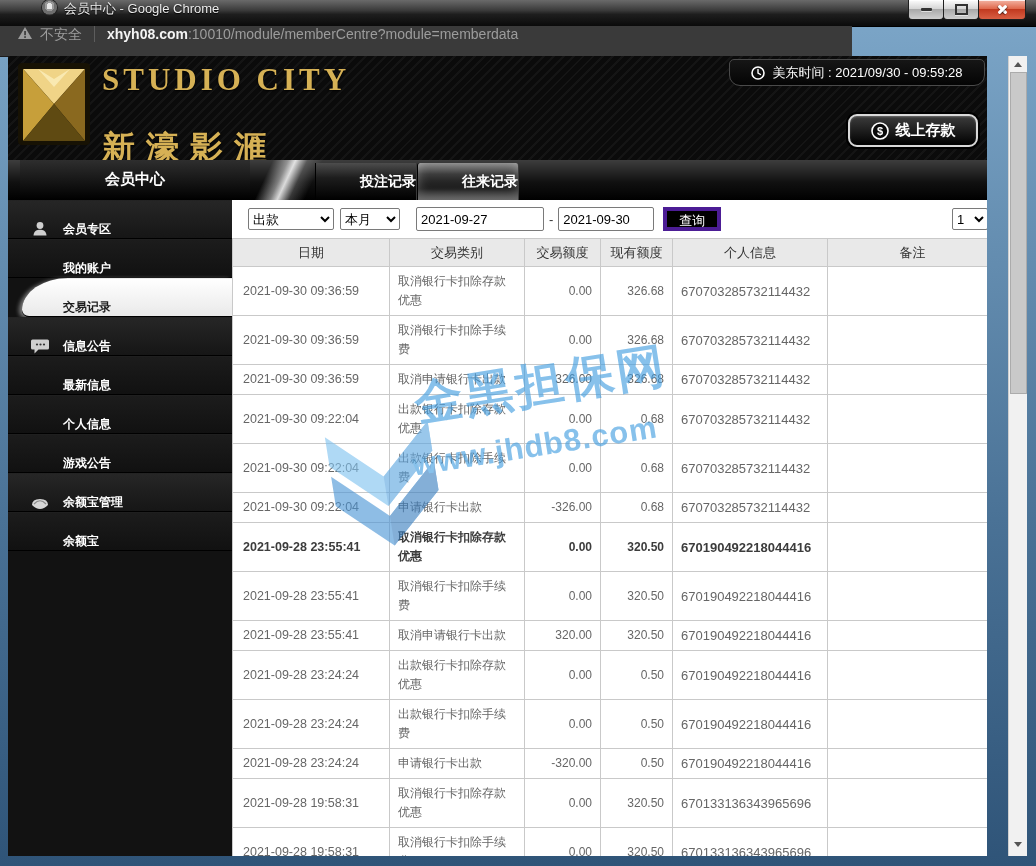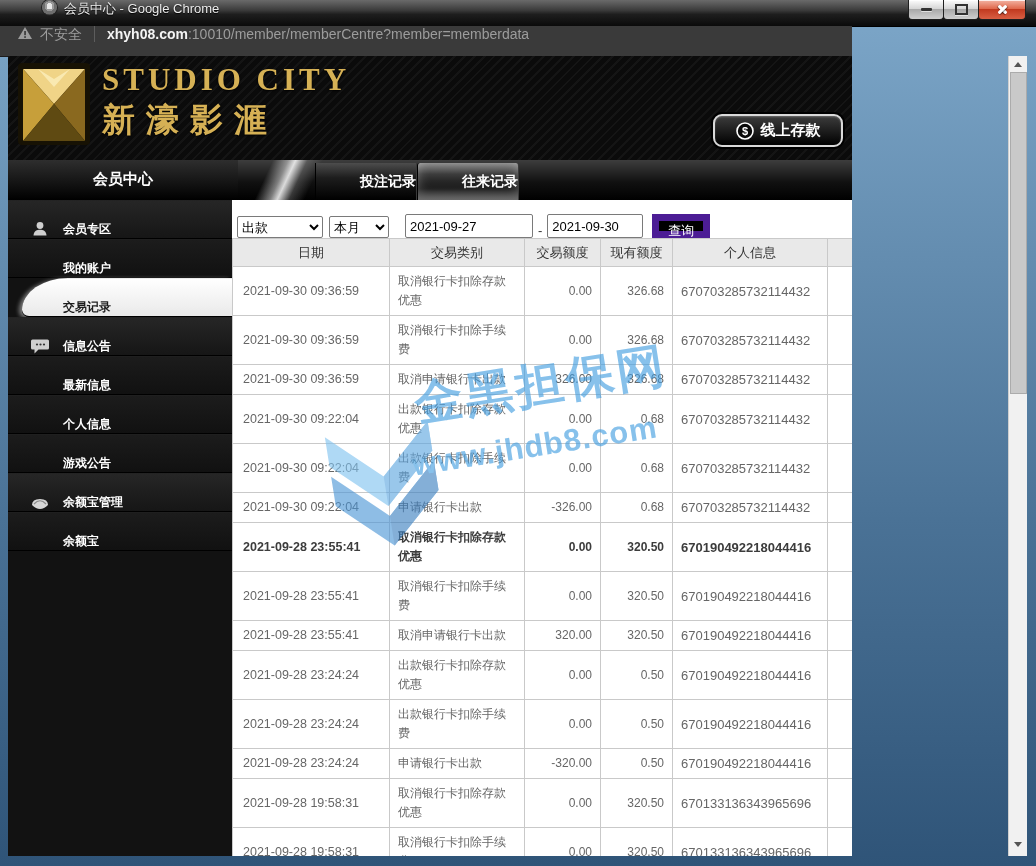--- a/index.html
+++ b/index.html
@@ -30,39 +30,39 @@
 
   
   .addrbar{position:absolute;left:0;top:26px;width:852px;height:30px;background:#3a3a3a;
     border-bottom:1px solid #1c1c1c;display:flex;align-items:flex-start;font-size:14px;color:#9c9c9c;}
   .warn-icon{margin-left:17px;margin-right:7px;display:flex;}
   .addr-sep{width:1px;height:16px;background:#5d5d5d;margin:0 12px;}
   .addr-host{color:#f4f4f4;font-weight:bold;}
   .addr-path{color:#9c9c9c;}
 
   
-  .page{position:absolute;left:8px;top:56px;width:844px;height:800px;background:#000;overflow:hidden;}
+  .page{position:absolute;left:8px;top:56px;width:979px;height:800px;background:#000;overflow:hidden;}
 
   .site-header{position:relative;height:104px;background:#0b0b0b;
     background-image:repeating-linear-gradient(135deg,rgba(255,255,255,.04) 0 2px,transparent 2px 7px);}
   .logo{position:absolute;left:10px;top:5px;display:flex;align-items:flex-start;}
   .logo-text{margin-left:12px;}
   .logo-en{font-family:"Liberation Serif",serif;color:#d6b155;font-size:31px;font-weight:bold;letter-spacing:4px;line-height:38px;text-shadow:0 1px 2px #000;}
-  .logo-cn{color:#d6b155;font-size:33px;font-weight:bold;letter-spacing:11px;line-height:42px;text-shadow:0 1px 2px #000;}
+  .logo-cn{color:#d6b155;font-size:33px;font-weight:bold;letter-spacing:11px;line-height:42px;text-shadow:0 1px 2px #000;margin-top:28px;}
   .time-pill{position:absolute;right:2px;top:3px;width:254px;height:25px;
     border:1px solid #4a4a4a;border-radius:5px 5px 11px 11px;background:linear-gradient(#161616,#040404);
     display:flex;align-items:center;justify-content:center;color:#fff;font-size:13px;gap:7px;}
   .deposit-btn{position:absolute;right:9px;top:58px;width:126px;height:29px;cursor:pointer;
     border:2px solid #d9d9d9;border-radius:9px;box-shadow:0 0 0 2px #000,inset 0 1px 2px rgba(255,255,255,.25);
     background:linear-gradient(#3c3c3c,#000);color:#fff;font-size:15px;font-weight:bold;
     display:flex;align-items:center;justify-content:center;gap:7px;}
 
   
   .navbar{position:relative;height:40px;background:linear-gradient(180deg,#3d3d3d 0%,#111 55%,#000 100%);}
-  .nav-title{position:absolute;left:0;top:0;width:230px;height:40px;line-height:38px;text-align:center;
+  .nav-title{position:absolute;left:12px;top:0;width:230px;height:40px;line-height:38px;text-align:center;
     color:#fff;font-size:15px;font-weight:bold;background:linear-gradient(180deg,#2e2e2e,#000);}
   .nav-swoosh{position:absolute;left:228px;top:0;width:90px;height:40px;
     background:linear-gradient(115deg,transparent 34%,rgba(220,220,220,.55) 48%,rgba(255,255,255,.85) 55%,rgba(150,150,150,.35) 66%,transparent 80%);}
   .tabs{position:absolute;left:307px;top:3px;display:flex;height:37px;}
   .tab{width:100px;text-align:right;line-height:37px;color:#fff;font-size:14px;font-weight:bold;cursor:pointer;
     background:linear-gradient(#4d4d4d,#1d1d1d 40%,#000);border-right:1px solid #3a3a3a;border-left:1px solid #000;}
   .tab.active{background:linear-gradient(#8f8f8f,#3d3d3d 30%,#0e0e0e 70%,#303030);
     box-shadow:inset 0 -8px 12px rgba(255,255,255,.3);border-radius:3px 3px 0 0;}
 
   
@@ -71,29 +71,29 @@
   .side-row{height:37px;border-bottom:1px solid #000;border-top:1px solid rgba(255,255,255,.06);
     display:flex;align-items:flex-end;color:#fff;font-size:12px;font-weight:bold;cursor:pointer;}
   .side-group{background:linear-gradient(#262626,#161616);}
   .gicon{margin-left:22px;margin-right:13px;width:20px;display:flex;justify-content:center;}
   .side-item{padding-left:55px;background:linear-gradient(#1c1c1c,#111);}
   .side-item.active{background:linear-gradient(#ffffff,#e9e9e9);color:#1c1c1c;margin-left:14px;padding-left:41px;
     border-radius:52px 0 0 8px / 36px 0 0 8px;box-shadow:-3px 1px 4px rgba(255,255,255,.45);}
   .main{width:765px;background:#fff;flex:none;position:relative;font-size:12px;}
 
   
-  .filterbar{height:38px;display:flex;align-items:flex-end;padding-left:5px;position:relative;}
+  .filterbar{height:38px;display:flex;align-items:center;padding-left:16px;position:relative;}
   .filterbar select,.filterbar input{height:22px;border:1px solid #7a7a7a;background:#fff;font-size:13px;
     font-family:"Liberation Sans",sans-serif;color:#000;border-radius:2px;}
   .type-select{width:86px;margin-right:6px;}
   .period-select{width:60px;margin-right:6px;}
   .date-input{width:118px;padding:0 4px;margin-left:10px;}
   .date-input2{width:86px;padding:0 4px;}
   .dash{margin:0 5px;color:#333;font-size:13px;}
-  .search-btn{width:58px;height:24px;margin-left:9px;background:#000;color:#fff;border:7px solid #4c1d95;
+  .search-btn{width:58px;height:24px;margin-left:9px;background:#000;color:#fff;border:4px solid #4c1d95;
     font-size:13px;font-family:Liberation Serif, serif;cursor:pointer;}
   .page-select{position:absolute;right:9px;top:8px;width:36px;}
 
   
   table{border-collapse:collapse;table-layout:fixed;width:765px;color:#666;}
   th{background:#e9e9e9;border:1px solid #c9c9c9;height:25px;font-weight:normal;color:#333;font-size:13px;margin-top:40px;}
   td{border:1px solid #c9c9c9;padding:5px 8px;line-height:19px;font-size:12px;background:transparent;}
   td.c-date{padding-left:10px;font-size:12.5px;}
   td.c-amount,td.c-balance{text-align:right;}
   td.c-detail{font-size:13px;}
@@ -140,39 +140,46 @@
     <span class="warn-icon">
       <svg width="16" height="14" viewBox="0 0 16 14">
           <path d="M8 1 L15 13 H1 Z" fill="#9c9c9c"></path>
           <rect x="7.2" y="5" width="1.7" height="4.2" fill="#3a3a3a"></rect>
           <rect x="7.2" y="10.2" width="1.7" height="1.7" fill="#3a3a3a"></rect>
         </svg>
     </span>
     <span>不安全</span>
     <span class="addr-sep"></span>
     <span class="addr-host">xhyh08.com</span>
-    <span class="addr-path">:10010/member/memberCentre?member=memberdata</span>
+    <span class="addr-path">:10010/module/memberCentre?module=memberdata</span>
   </div>
 
   <div class="page">
 
     <div class="site-header">
       <div class="logo">
         <svg width="72" height="86" viewBox="0 0 72 86">
           <rect x="0" y="2" width="72" height="82" rx="4" fill="#171204"></rect>
           <polygon points="5,8 67,8 36,43" fill="#f0d487"></polygon>
           <polygon points="5,8 36,43 5,80" fill="#c79f3a"></polygon>
           <polygon points="67,8 36,43 67,80" fill="#8a691f"></polygon>
           <polygon points="5,80 36,43 67,80" fill="#5f4a12"></polygon>
           <polygon points="20,8 36,26 52,8 36,18" fill="#fbeebc" opacity="0.8"></polygon>
         </svg>
         <div class="logo-text">
           <div class="logo-en">STUDIO CITY</div>
           <div class="logo-cn">新濠影滙</div>
         </div>
+      </div>
+      <div class="time-pill">
+        <svg width="14" height="14" viewBox="0 0 14 14">
+          <circle cx="7" cy="7" r="6" fill="none" stroke="#fff" stroke-width="1.6"></circle>
+          <path d="M7 3.5 V7 L9.5 8.5" fill="none" stroke="#fff" stroke-width="1.4" stroke-linecap="round"></path>
+        </svg>
+        <span>美东时间 : 2021/09/30 - 09:59:28</span>
       </div>
       <div class="deposit-btn">
         <svg width="18" height="18" viewBox="0 0 18 18">
           <circle cx="9" cy="9" r="8" fill="#0a0a0a" stroke="#fff" stroke-width="1.6"></circle>
           <text x="9" y="13" text-anchor="middle" font-size="11" font-weight="bold" fill="#fff" font-family="Liberation Sans, sans-serif">$</text>
         </svg>
         <span>线上存款</span>
       </div>
     </div>
 

